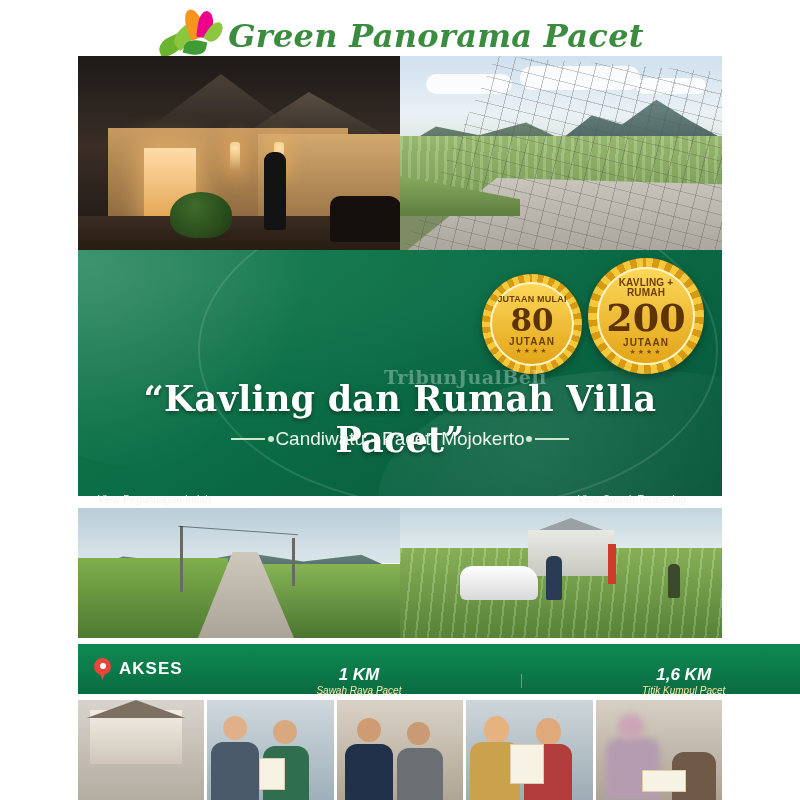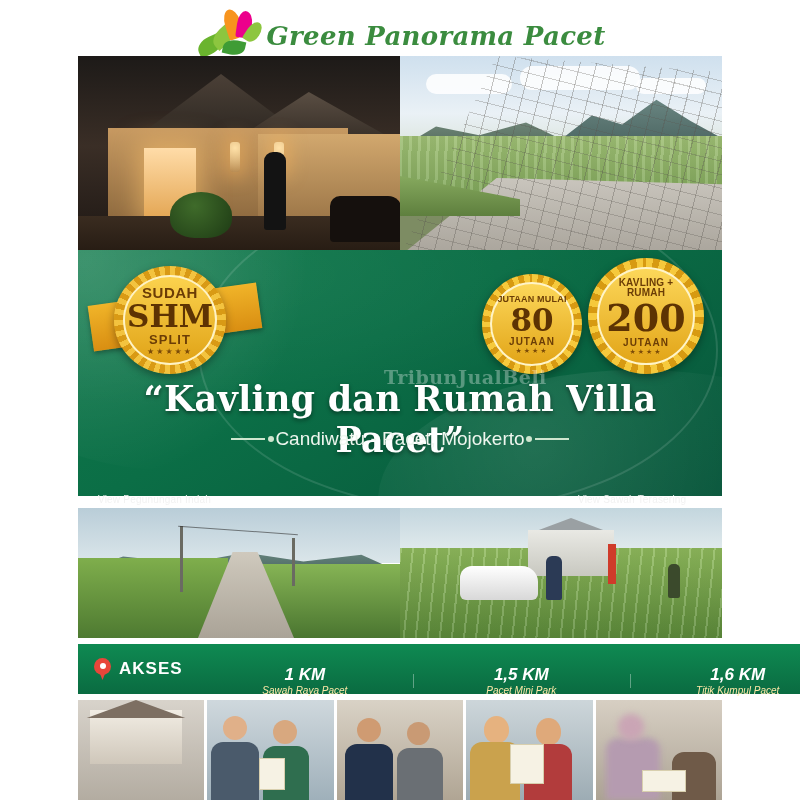--- a/index.html
+++ b/index.html
@@ -29,21 +29,21 @@
   .leaf.l1 { width: 26px; height: 17px; background:#6ab42e; left: 2px;  top: 30px; transform: rotate(-24deg); }
   .leaf.l2 { width: 24px; height: 16px; background:#8cc63f; left: 16px; top: 22px; transform: rotate(-42deg); }
   .leaf.l3 { width: 22px; height: 15px; background:#3f9c35; left: 28px; top: 33px; transform: rotate(12deg); }
   .petal { position: absolute; border-radius: 50% 50% 50% 10%; }
   .petal.p1 { width: 16px; height: 30px; background:#f7941e; left: 30px; top: 2px;  transform: rotate(-18deg); }
   .petal.p2 { width: 15px; height: 27px; background:#ec008c; left: 42px; top: 4px;  transform: rotate(8deg); }
   .petal.p3 { width: 13px; height: 22px; background:#8dc63f; left: 52px; top: 14px; transform: rotate(34deg); }
   .logo-text {
     font-family: "DejaVu Serif", serif;
     font-style: italic; font-weight: bold;
-    font-size: 26px; color: #3b8c3f; letter-spacing: .3px;
+    font-size: 32px; color: #3b8c3f; letter-spacing: .3px;
     text-shadow: 0 1px 0 #ffffff;
   }
 
   
   .hero-strip { position: absolute; left: 78px; top: 56px; width: 644px; height: 200px; overflow: hidden; }
   .hero-left, .hero-right { position: absolute; top: 0; height: 200px; overflow: hidden; }
   .hero-left  { left: 0;   width: 322px; background:#2b2018; }
   .hero-right { left: 322px; width: 322px; background:#7d8c63; }
 
   
@@ -376,31 +376,20 @@
       <div class="paving-grid"></div>
       <div class="verge"></div>
     </div>
   </div>
 
   <div class="green-panel">
     <div class="swoosh sw1"></div>
     <div class="swoosh sw2"></div>
     <div class="arc"></div>
 
-    <div class="shm-badge">
-      <div class="ribbon"></div>
-      <div class="seal">
-        <div class="seal-inner">
-          <div class="seal-top">SUDAH</div>
-          <div class="seal-mid">SHM</div>
-          <div class="seal-bot">SPLIT</div>
-          <div class="seal-stars">★★★★★</div>
-        </div>
-      </div>
-    </div>
 
     <div class="medal m1">
       <div class="medal-inner">
         <div class="m-top">JUTAAN MULAI</div>
         <div class="m-num">80</div>
         <div class="m-bot">JUTAAN</div>
         <div class="m-stars">★★★★</div>
       </div>
     </div>
 
@@ -455,24 +444,20 @@
       <span class="pin">
           <i></i>
         </span>
       <span>AKSES</span>
     </div>
     <div class="akses-item">
       <div class="akses-km">1 KM</div>
       <div class="akses-sub">Sawah Raya Pacet</div>
     </div>
     <div class="akses-item">
-      <div class="akses-km">1,5 KM</div>
-      <div class="akses-sub">Pacet Mini Park</div>
-    </div>
-    <div class="akses-item">
       <div class="akses-km">1,6 KM</div>
       <div class="akses-sub">Titik Kumpul Pacet</div>
     </div>
   </div>
 
   <div class="thumbs">
     <div class="th t1"></div>
     <div class="th t2">
       <span class="head" style="left:16px; top:16px; width:24px; height:24px; background:#e0b089;"></span>
       <span class="fig" style="left:4px; width:48px; height:58px; background:#4a5a6b;"></span>

